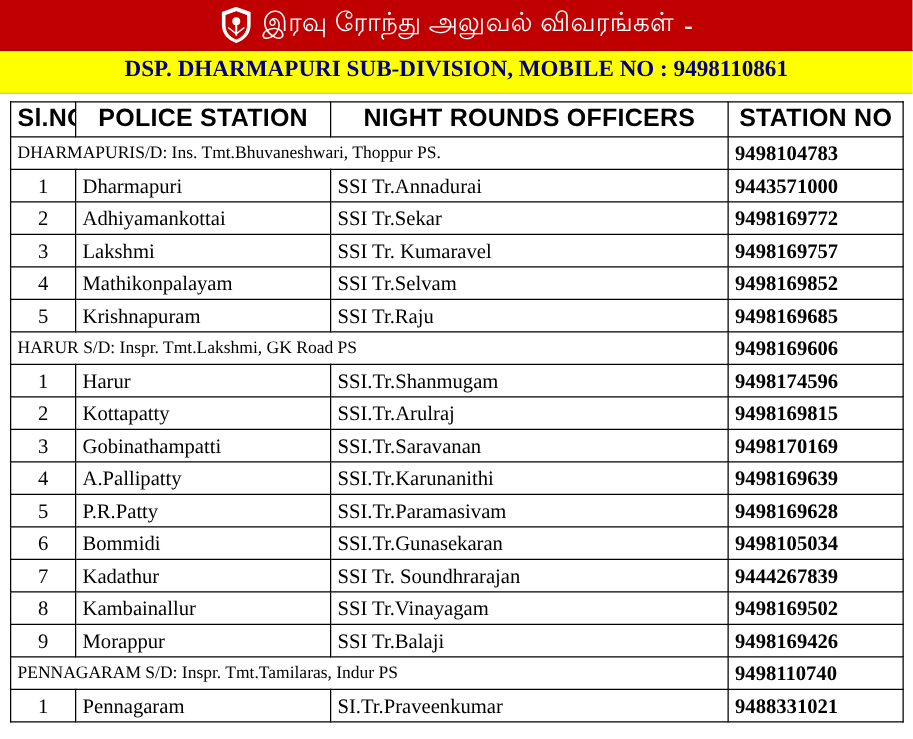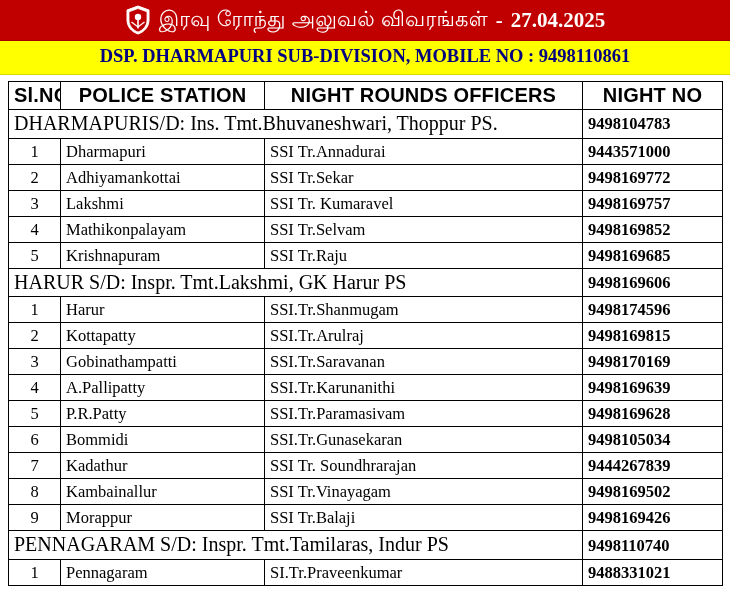--- a/index.html
+++ b/index.html
@@ -105,63 +105,62 @@
   col.c-off   { width: 318px; }
   col.c-mob   { width: 140px; }
 
   td.sl  { text-align: center; }
   td.ps  { text-align: left; }
   td.off { text-align: left; }
   td.mob { text-align: left; padding-left: 8px; font-weight: bold; }
 
   tr.section td.section-label {
     text-align: left;
-    font-size: 20px;
+    font-size: 14px;
   }
 </style>
 </head>
 <body>
 
 <div class="page">
 
   <div class="banner">
     <div class="banner-inner">
       <span class="banner-emblem">
         <svg width="26" height="30" viewBox="0 0 26 30" xmlns="http://www.w3.org/2000/svg">
           <path d="M13 1 L24 5 L24 15 C24 22 19 27 13 29 C7 27 2 22 2 15 L2 5 Z" fill="#ffffff" stroke="#ffffff" stroke-width="1"></path>
           <path d="M13 3.5 L22 6.8 L22 15 C22 21 18 25.2 13 27 C8 25.2 4 21 4 15 L4 6.8 Z" fill="#c00000" stroke="#ffffff" stroke-width="0.8"></path>
           <circle cx="13" cy="12" r="3.2" fill="#ffffff"></circle>
           <rect x="12.2" y="14.5" width="1.6" height="9" fill="#ffffff"></rect>
           <path d="M6.5 17 L13 22 L19.5 17" fill="none" stroke="#ffffff" stroke-width="1.2"></path>
         </svg>
       </span>
       <span class="banner-title">இரவு ரோந்து அலுவல் விவரங்கள்</span>
       <span class="banner-date">-</span>
-      <span class="banner-date">27.04.2025</span>
     </div>
   </div>
 
   <div class="subhead">
     <div class="subhead-line">DSP. DHARMAPURI SUB-DIVISION, MOBILE NO :  9498110861</div>
   </div>
 
   <div class="table-wrap">
     <table class="rounds">
       <colgroup>
         <col class="c-sl">
           <col class="c-ps">
           <col class="c-off">
           <col class="c-mob">
       </colgroup>
       <thead>
         <tr>
           <th>Sl.NO</th>
           <th>POLICE STATION</th>
           <th>NIGHT ROUNDS  OFFICERS</th>
-          <th>NIGHT NO</th>
+          <th>STATION NO</th>
         </tr>
       </thead>
       <tbody id="table-body">
           <tr class="section">
             <td class="section-label" colspan="3">DHARMAPURIS/D: Ins. Tmt.Bhuvaneshwari, Thoppur PS.</td>
             <td class="mob">9498104783</td>
           </tr>
           <tr>
             <td class="sl">1</td>
             <td class="ps">Dharmapuri</td>
@@ -186,21 +185,21 @@
             <td class="off">SSI Tr.Selvam</td>
             <td class="mob">9498169852</td>
           </tr>
           <tr>
             <td class="sl">5</td>
             <td class="ps">Krishnapuram</td>
             <td class="off">SSI Tr.Raju</td>
             <td class="mob">9498169685</td>
           </tr>
           <tr class="section">
-            <td class="section-label" colspan="3">HARUR S/D:  Inspr. Tmt.Lakshmi, GK Harur  PS</td>
+            <td class="section-label" colspan="3">HARUR S/D:  Inspr. Tmt.Lakshmi, GK Road  PS</td>
             <td class="mob">9498169606</td>
           </tr>
           <tr>
             <td class="sl">1</td>
             <td class="ps">Harur</td>
             <td class="off">SSI.Tr.Shanmugam</td>
             <td class="mob">9498174596</td>
           </tr>
           <tr>
             <td class="sl">2</td>

